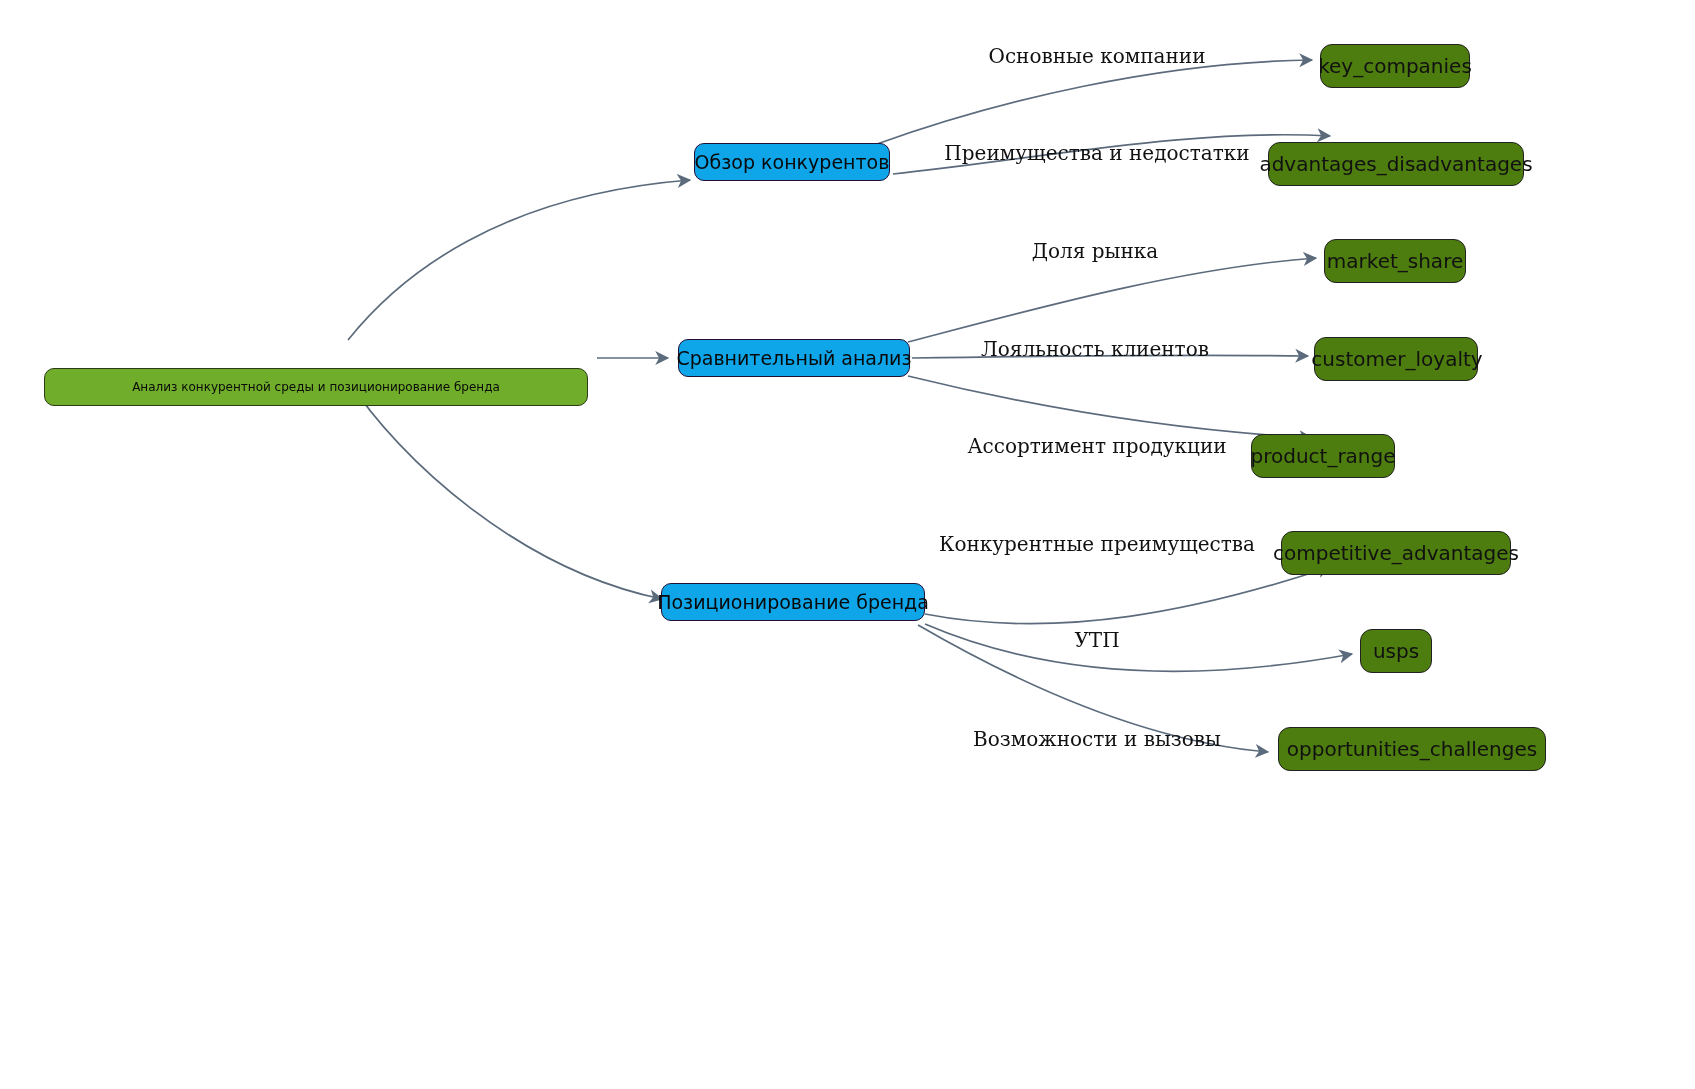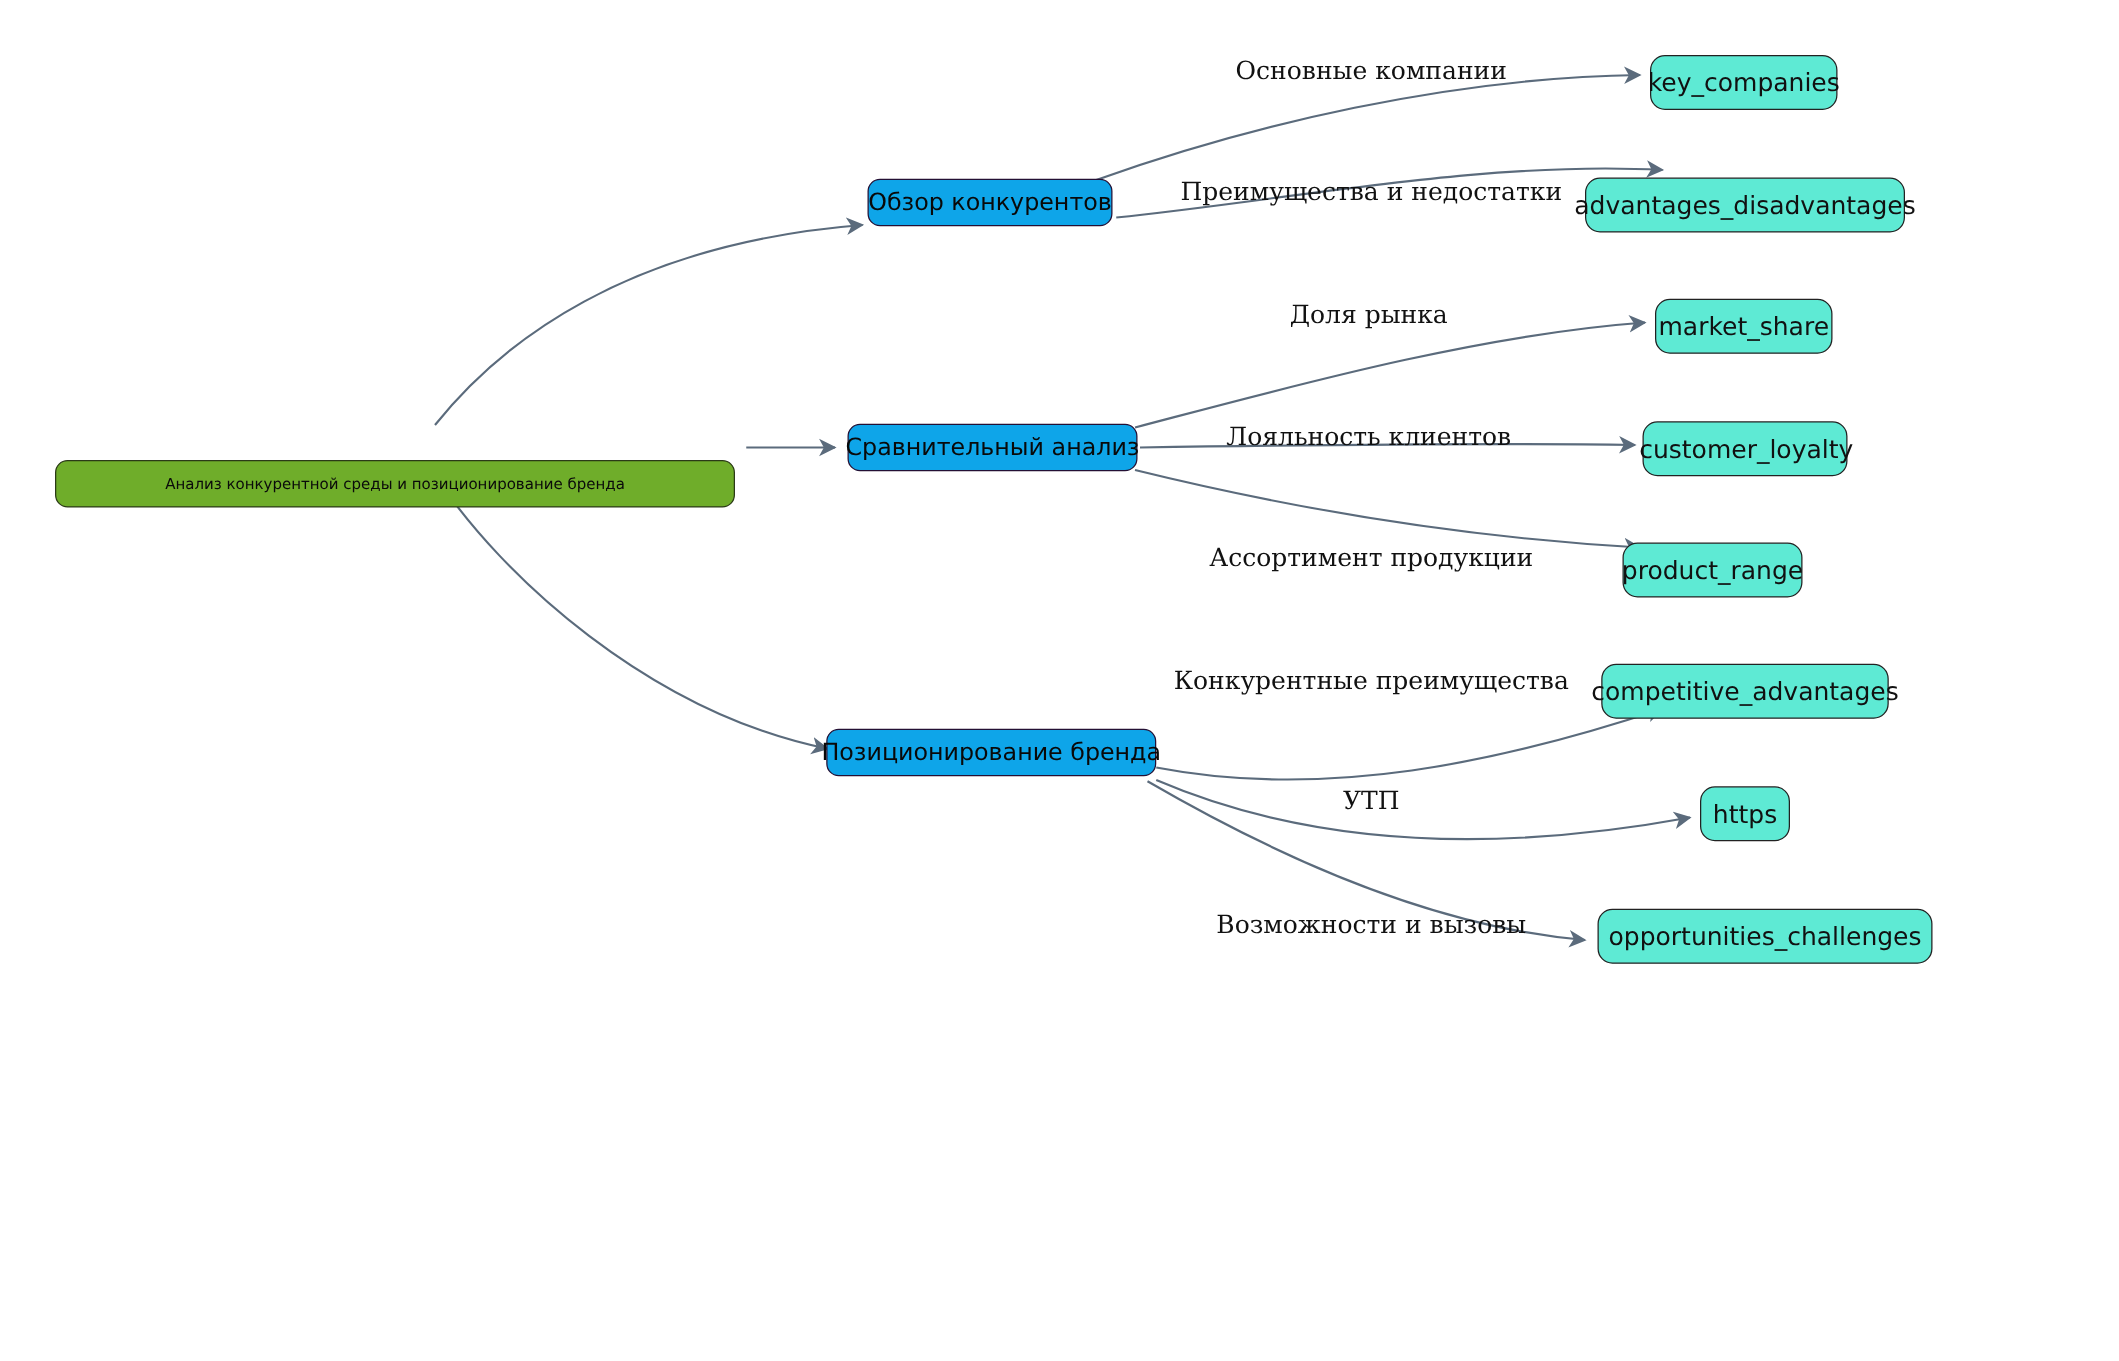--- a/index.html
+++ b/index.html
@@ -58,21 +58,21 @@
     border: 1.6px solid #241034;
     border-radius: 10px;
     color: #090909;
     font-family: "DejaVu Sans", sans-serif;
     font-size: 19px;
     padding: 0 16px;
     height: 38px;
   }
 
   .node-leaf {
-    background: #5eead4;
+    background: #4d7c0f;
     border: 1.8px solid #222222;
     border-radius: 12px;
     color: #111111;
     font-family: "DejaVu Sans", sans-serif;
     font-size: 20px;
     padding: 0 14px;
     height: 44px;
   }
 
   
@@ -157,25 +157,25 @@
   <div class="node node-branch" style="left:661px; top:583px; width:264px;">Позиционирование бренда</div>
 
   <div class="node node-leaf" style="left:1320px; top:44px; width:150px;">key_companies</div>
 
   <div class="node node-leaf" style="left:1268px; top:142px; width:256px;">advantages_disadvantages</div>
 
   <div class="node node-leaf" style="left:1324px; top:239px; width:142px;">market_share</div>
 
   <div class="node node-leaf" style="left:1314px; top:337px; width:164px;padding-left:16px;">customer_loyalty</div>
 
-  <div class="node node-leaf" style="left:1298px; top:434px; width:144px;">product_range</div>
+  <div class="node node-leaf" style="left:1251px; top:434px; width:144px;">product_range</div>
 
   <div class="node node-leaf" style="left:1281px; top:531px; width:230px;">competitive_advantages</div>
 
-  <div class="node node-leaf" style="left:1360px; top:629px; width:72px;">https</div>
+  <div class="node node-leaf" style="left:1360px; top:629px; width:72px;">usps</div>
 
   <div class="node node-leaf" style="left:1278px; top:727px; width:268px;">opportunities_challenges</div>
 
   <div class="edge-label" style="left:1097px; top:56px;">Основные компании</div>
 
   <div class="edge-label" style="left:1097px; top:153px;">Преимущества и недостатки</div>
 
   <div class="edge-label" style="left:1095px; top:251px;">Доля рынка</div>
 
   <div class="edge-label" style="left:1095px; top:349px;">Лояльность клиентов</div>

